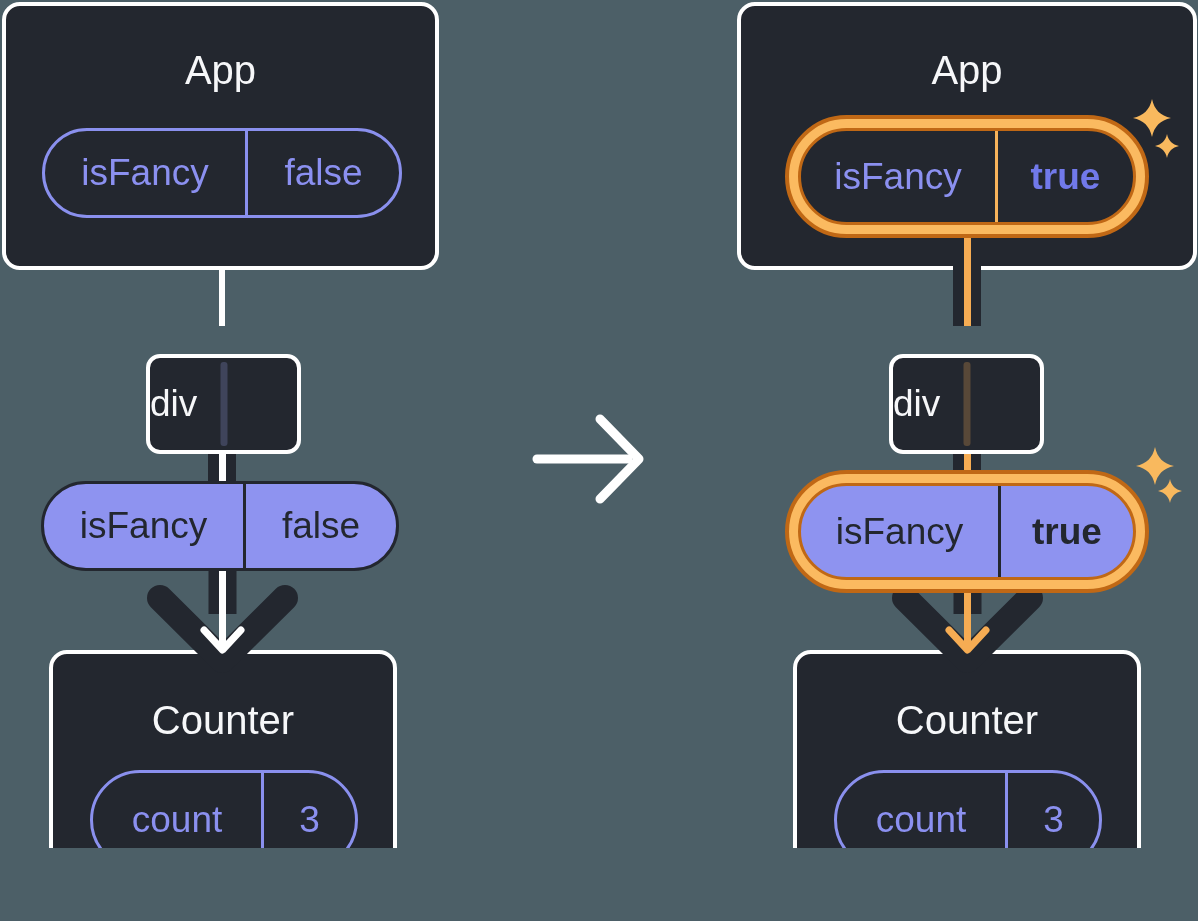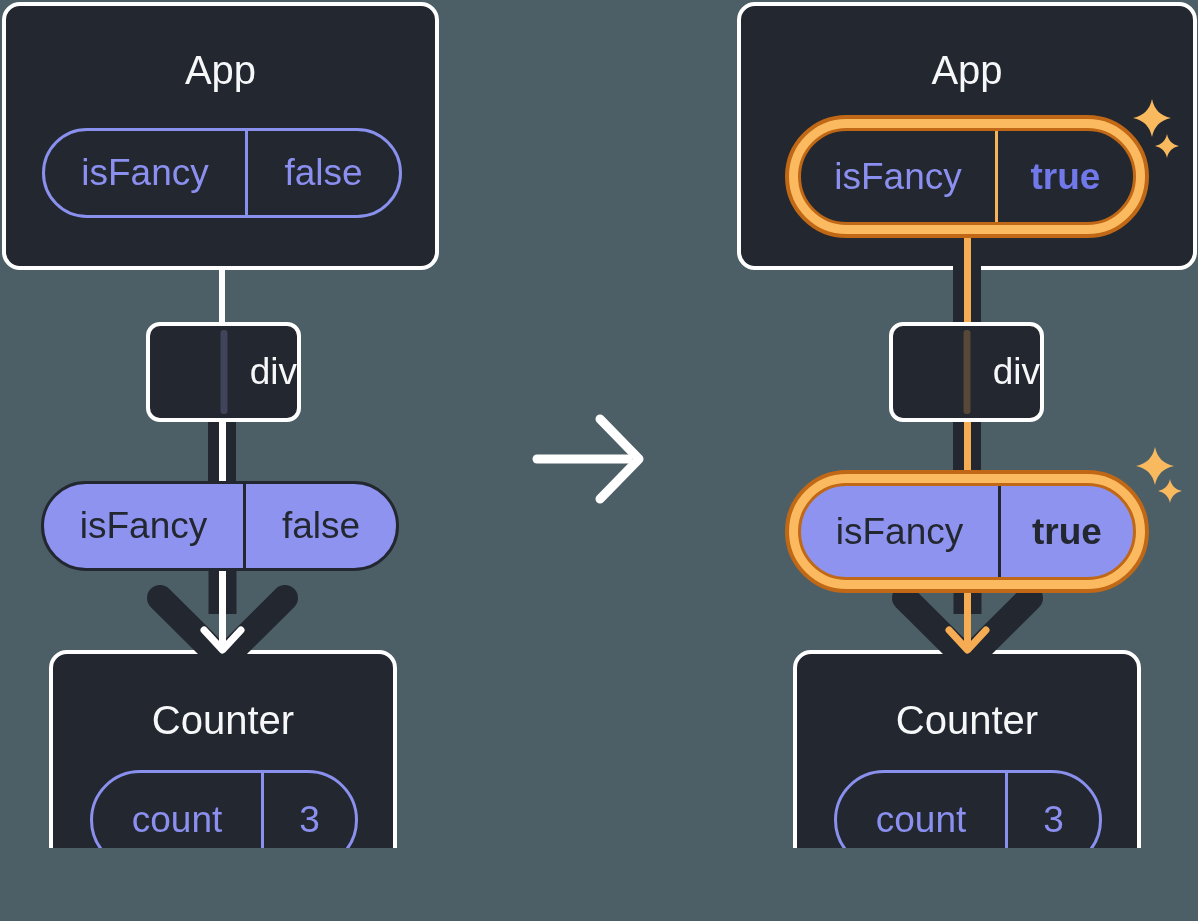--- a/index.html
+++ b/index.html
@@ -10,22 +10,22 @@
   }
   .canvas *{box-sizing:border-box;}
 
   
   .comp-box{
     position:absolute;background:#23272F;border:4px solid #FFFFFF;
     border-radius:18px;z-index:1;
   }
   .dom-box{
     position:absolute;background:#23272F;border:4px solid #FFFFFF;
-    border-radius:14px;z-index:3;display:flex;align-items:center;justify-content:flex-end;
-    color:#F6F7F9;font-size:37px;font-weight:500;
+    border-radius:14px;z-index:3;display:flex;align-items:center;justify-content:flex-start;
+    color:#F6F7F9;font-size:37px;font-weight:500;margin-top:32px;
   }
   .comp-title{
     position:absolute;z-index:3;text-align:center;
     color:#F6F7F9;font-size:40px;font-weight:500;
   }
 
   
   .state-pill{
     position:absolute;z-index:3;border:3px solid #8A90EE;border-radius:50px;
     display:flex;overflow:hidden;color:#8B90F0;font-size:37px;

